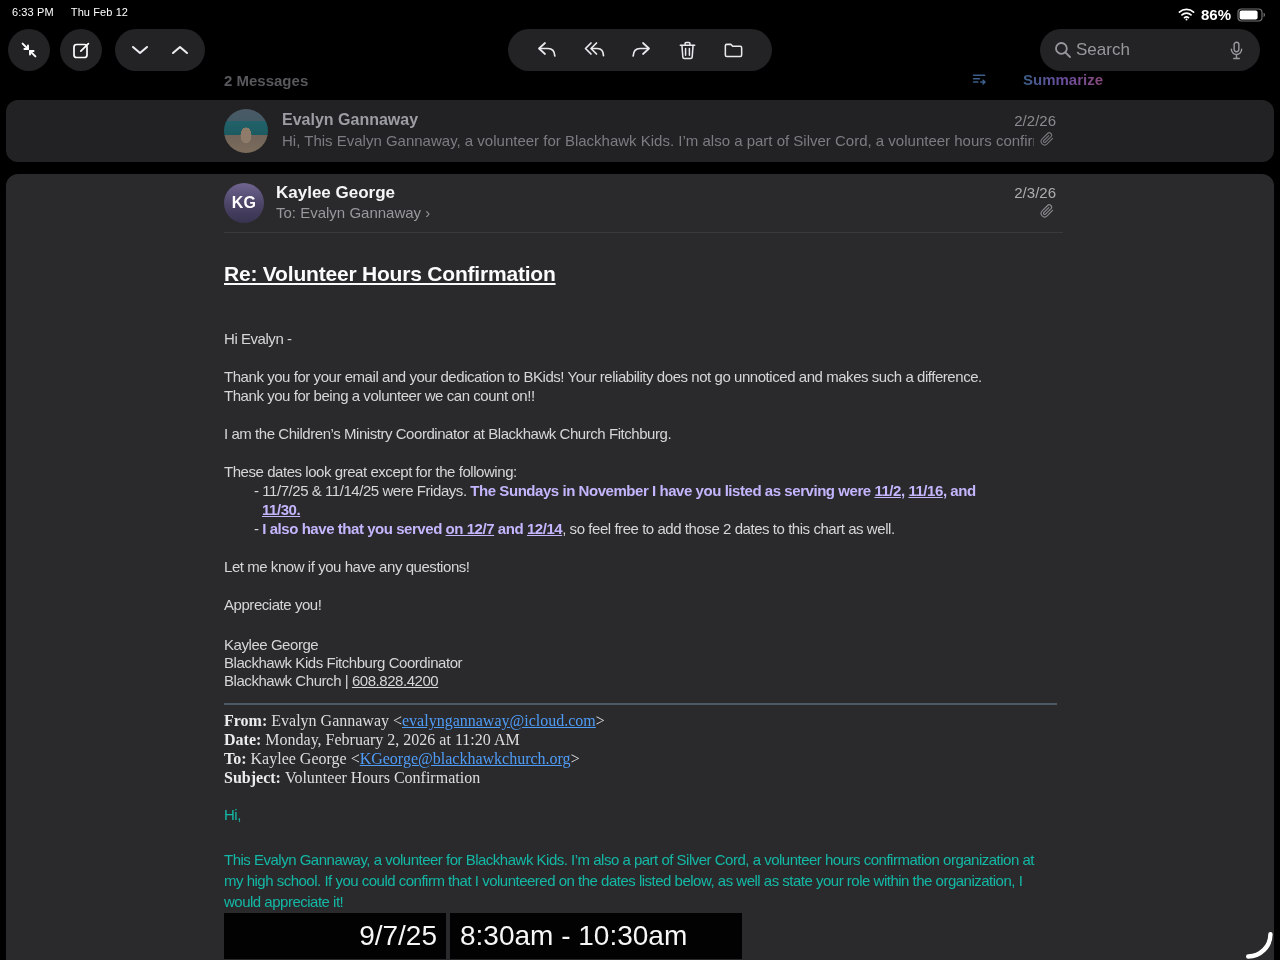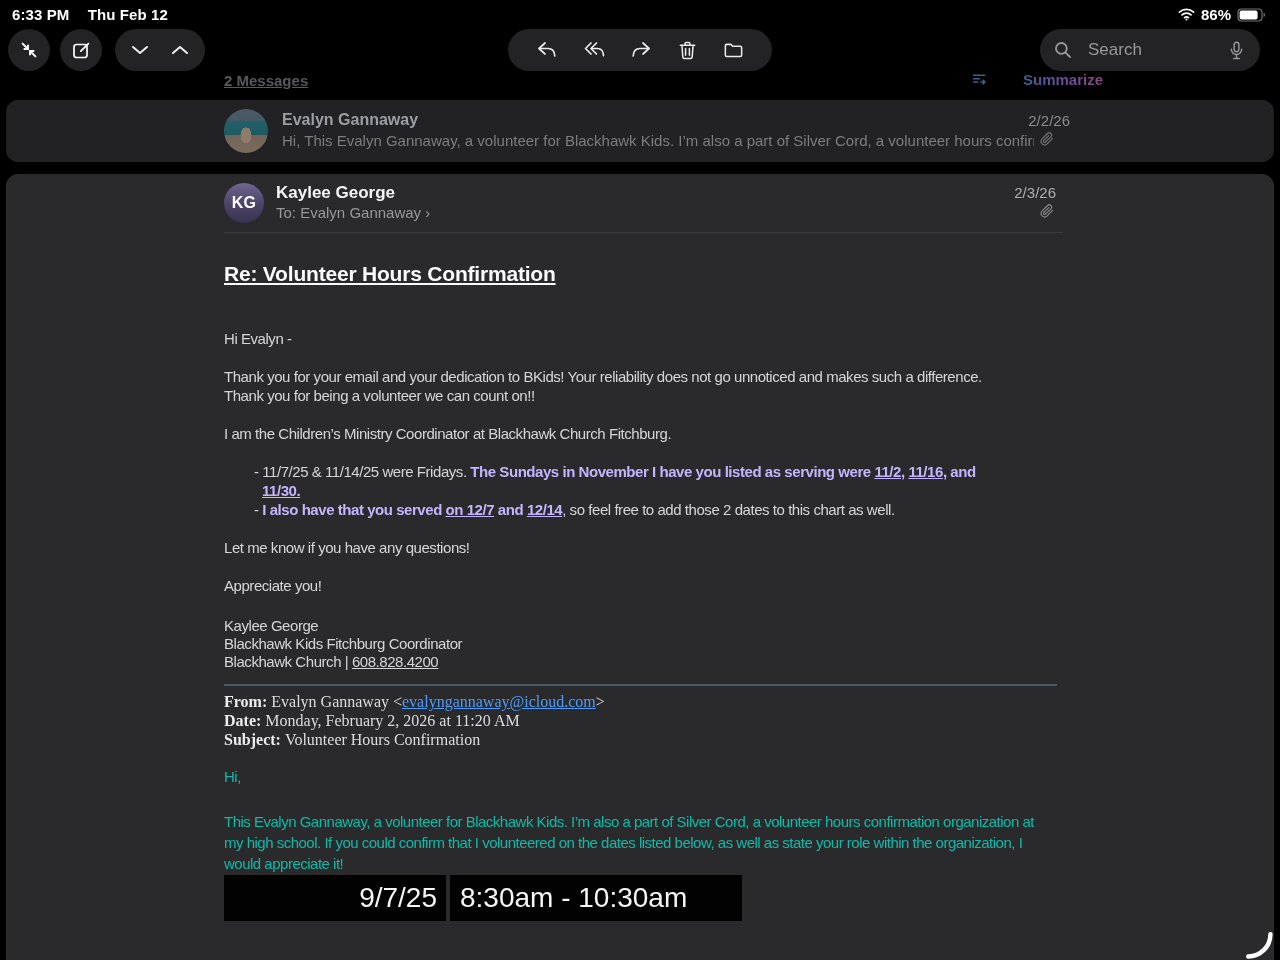--- a/index.html
+++ b/index.html
@@ -1,52 +1,52 @@
 <!DOCTYPE html>
 <html><head>
 <meta charset="utf-8">
 <style>
   * { margin:0; padding:0; box-sizing:border-box; }
   html,body { width:1280px; height:960px; overflow:hidden; background:#000; }
   body { font-family:"Liberation Sans", sans-serif; -webkit-font-smoothing:antialiased; }
 
   
   .statusbar { position:absolute; left:0; top:0; width:1280px; height:28px; color:#fff; }
-  .sb-left { position:absolute; left:12px; top:6px; font-size:15px; font-weight:700; letter-spacing:.1px; }
+  .sb-left { position:absolute; left:12px; top:6px; font-size:11px; font-weight:400; letter-spacing:.1px; }
   .sb-left .date { margin-left:14px; }
   .sb-right { position:absolute; right:14px; top:6px; display:flex; align-items:center; gap:6px; font-size:15px; font-weight:600; }
 
   
   .toolbar { position:absolute; left:0; top:28px; width:1280px; height:48px; }
   .circle-btn { position:absolute; top:1px; width:42px; height:42px; border-radius:50%; background:#232325; display:flex; align-items:center; justify-content:center; }
   .pill { position:absolute; top:1px; height:42px; border-radius:21px; background:#232325; display:flex; align-items:center; justify-content:space-around; }
   .nav-pill { left:115px; width:90px; padding:0 14px; gap:18px; }
   .center-pill { left:508px; width:264px; padding:0 16px; }
-  .search-pill { left:1040px; width:220px; justify-content:flex-start; padding:0 14px; gap:16px; }
+  .search-pill { left:1040px; width:220px; justify-content:flex-start; padding:0 14px; gap:4px; }
   .search-text { color:#98989d; font-size:17px; flex:1; }
   .icon { display:flex; align-items:center; justify-content:center; }
 
   
-  .msg-count { position:absolute; left:224px; top:72px; font-size:15px; font-weight:600; color:#58585d;text-decoration:underline; }
+  .msg-count { position:absolute; left:224px; top:72px; font-size:15px; font-weight:600; color:#58585d; }
   .summarize { position:absolute; left:971px; top:71px; display:flex; align-items:center; gap:5px; }
   .summarize-label { font-size:15px; font-weight:600; background:linear-gradient(90deg,#3d5f8a,#6a4d9e,#8a4a7a); -webkit-background-clip:text; background-clip:text; color:transparent;margin-left:30px; }
 
   
   .card { position:absolute; left:6px; width:1268px; background:#2a2a2c; }
   .card.collapsed { top:100px; height:62px; border-radius:12px; background:#222224; }
   .card.open { top:174px; height:786px; border-radius:12px 12px 0 0; overflow:hidden; }
 
   
   .c-avatar { position:absolute; left:218px; top:9px; width:44px; height:44px; border-radius:50%;
       background:
         radial-gradient(ellipse 9px 13px at 50% 60%, #b39a85 0 60%, rgba(0,0,0,0) 62%),
         linear-gradient(180deg,#5d7080 0%,#56707e 27%,#2c7a85 27%,#237179 60%,#8d7c6e 60%,#9a8873 100%);
       filter:brightness(.8); }
   .c-name { position:absolute; left:276px; top:11px; font-size:16px; font-weight:600; color:#9d9ea4; }
-  .c-date { position:absolute; right:204px; top:12px; font-size:15px; color:#8b8b90; }
+  .c-date { position:absolute; right:218px; top:12px; font-size:15px; color:#8b8b90; }
   .c-preview { position:absolute; left:276px; top:32px; width:752px; font-size:15px; color:#7c7d82; white-space:nowrap; overflow:hidden; }
   .c-clip { position:absolute; right:220px; top:32px; color:#77777c; }
 
   
   .o-header { position:relative; height:51px; }
   .o-avatar { position:absolute; left:218px; top:9px; width:40px; height:40px; border-radius:50%;
       background:linear-gradient(180deg,#6f6590 0%,#4b4466 55%,#383350 100%);
       display:flex; align-items:center; justify-content:center; color:#fff; font-size:16px; font-weight:600; letter-spacing:.3px; }
   .o-name { position:absolute; left:270px; top:9px; font-size:17px; font-weight:600; color:#f5f5f7; }
   .o-toline { position:absolute; left:270px; top:30px; font-size:15px; color:#98989d; }
@@ -246,39 +246,41 @@
     <div class="b-line greeting">Hi Evalyn -</div>
 
     <div class="mt">
       <div class="b-line">Thank you for your email and your dedication to BKids! Your reliability does not go unnoticed and makes such a difference.</div>
       <div class="b-line">Thank you for being a volunteer we can count on!!</div>
     </div>
 
     <div class="b-line mt">I am the Children’s Ministry Coordinator at Blackhawk Church Fitchburg.</div>
 
     <div class="mt">
+      <div class="b-line">These dates look great except for the following:</div>
       <div class="b-line ind1"><span>- 11/7/25 &amp; 11/14/25 were Fridays. </span><span class="bd">The Sundays in November I have you listed as serving were </span><span class="bd u">11/2</span><span class="bd">, </span><span class="bd u">11/16</span><span class="bd">, and</span></div>
       <div class="b-line ind2"><span class="bd u">11/30.</span></div>
       <div class="b-line ind1"><span>- </span><span class="bd">I also have that you served </span><span class="bd u">on 12/7</span><span class="bd"> and </span><span class="bd u">12/14</span><span>, so feel free to add those 2 dates to this chart as well.</span></div>
     </div>
 
     <div class="b-line mt">Let me know if you have any questions!</div>
     <div class="b-line mt">Appreciate you!</div>
 
     <div class="sig">
       <div class="b-line bd">Kaylee George</div>
       <div class="b-line">Blackhawk Kids Fitchburg Coordinator</div>
       <div class="b-line"><span>Blackhawk Church | </span><span class="phone-link">608.828.4200</span></div>
     </div>
 
     <div class="q-rule"></div>
 
     <div class="q-head">
       <div><span class="lbl">From: </span><span>Evalyn Gannaway &lt;</span><span class="mail-link">evalyngannaway@icloud.com</span><span>&gt;</span></div>
       <div><span class="lbl">Date: </span><span>Monday, February 2, 2026 at 11:20 AM</span></div>
+      <div><span class="lbl">To: </span><span>Kaylee George &lt;</span><span class="mail-link">KGeorge@blackhawkchurch.org</span><span>&gt;</span></div>
       <div><span class="lbl">Subject: </span><span>Volunteer Hours Confirmation</span></div>
     </div>
 
     <div class="q-body q-greet">Hi,</div>
     <div class="q-par">
       <div class="q-body">This Evalyn Gannaway, a volunteer for Blackhawk Kids. I’m also a part of Silver Cord, a volunteer hours confirmation organization at</div>
       <div class="q-body">my high school. If you could confirm that I volunteered on the dates listed below, as well as state your role within the organization, I</div>
       <div class="q-body">would appreciate it!</div>
     </div>
 

